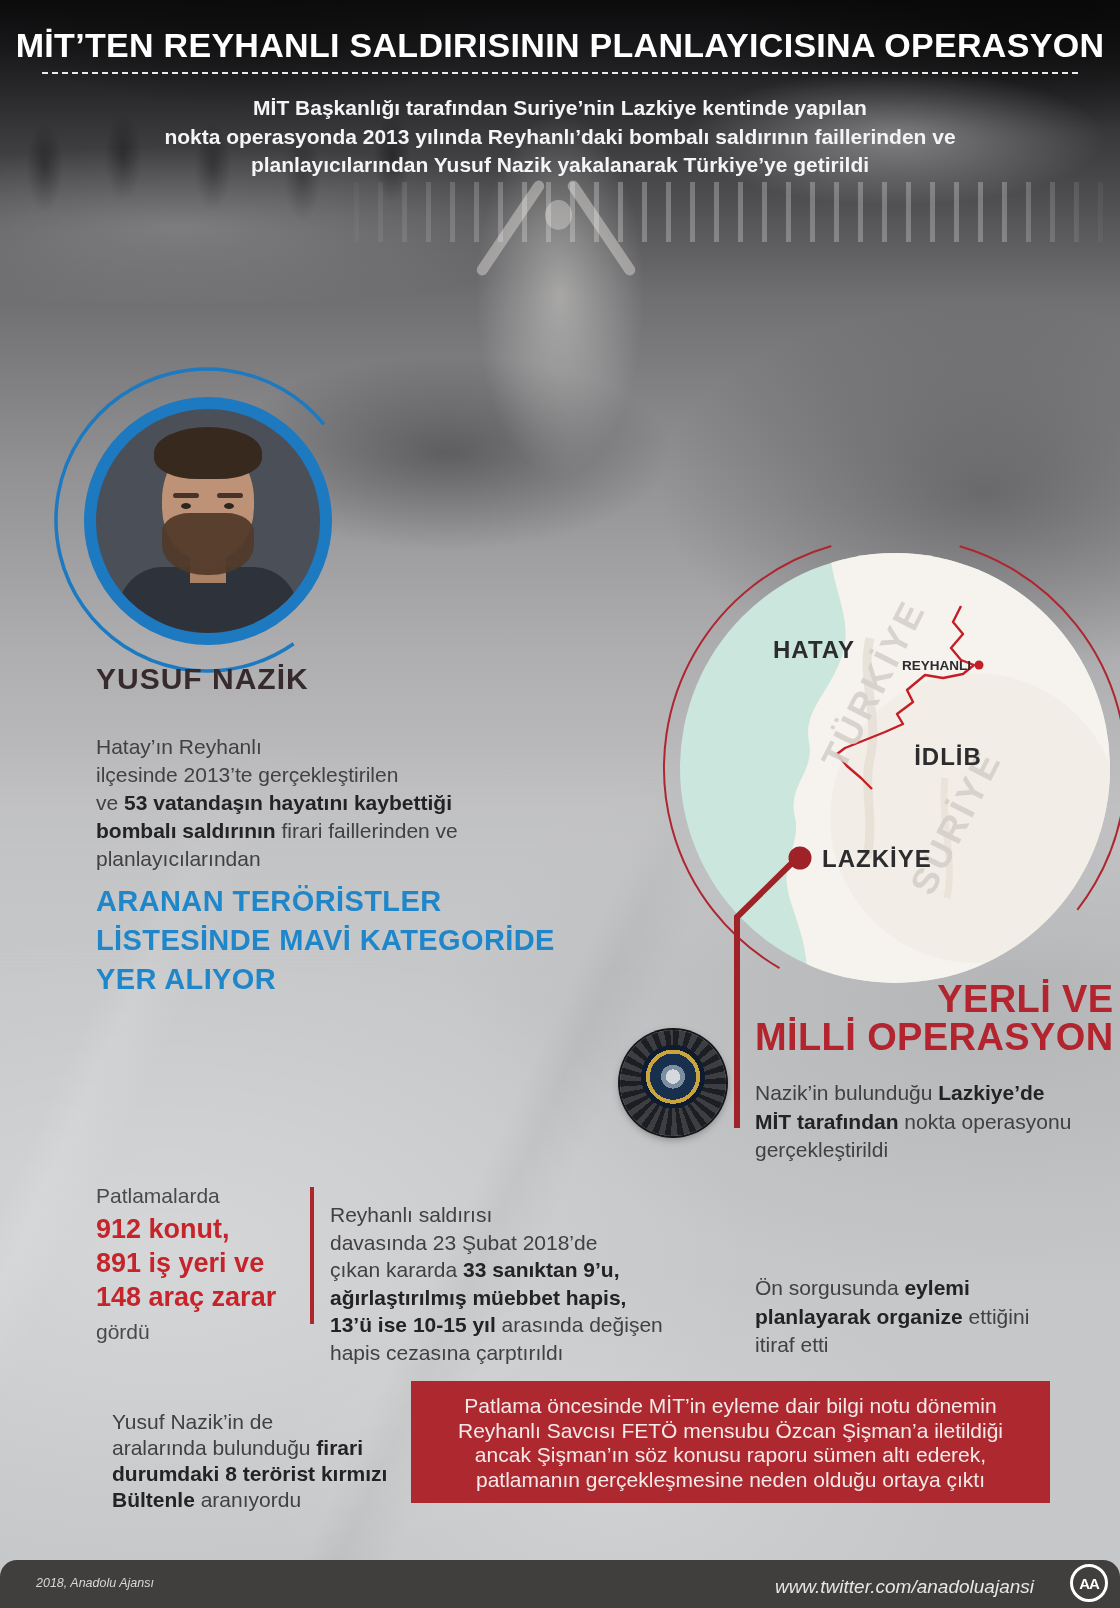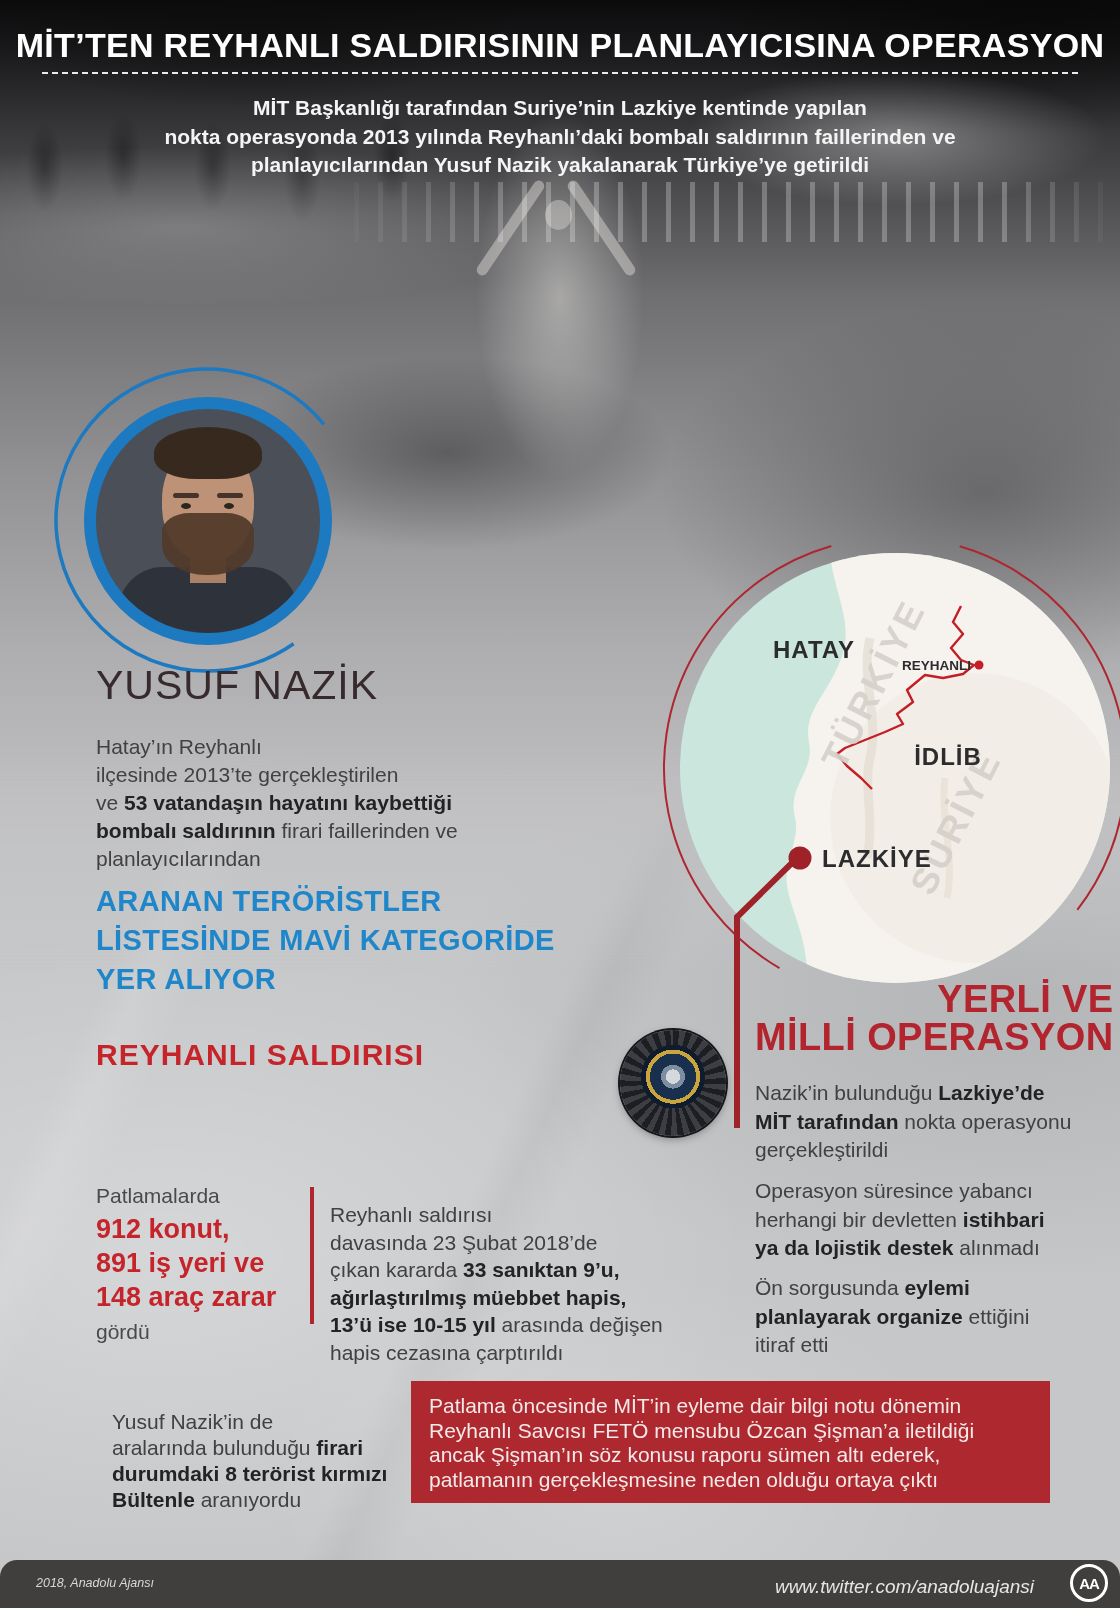--- a/index.html
+++ b/index.html
@@ -56,36 +56,36 @@
   .ph-shoulders{position:absolute;left:22px;top:158px;width:180px;height:80px;border-radius:45px 45px 0 0;background:#2d323b;}
   .ph-neck{position:absolute;left:94px;top:140px;width:36px;height:34px;background:#ac8266;}
   .ph-face{position:absolute;left:66px;top:34px;width:92px;height:118px;border-radius:48% 48% 46% 46%;background:#bd9276;}
   .ph-hair{position:absolute;left:58px;top:18px;width:108px;height:52px;border-radius:50% 50% 40% 40%;background:#38291f;}
   .ph-brow{position:absolute;width:26px;height:5px;border-radius:3px;background:#46332a;top:84px;}
   .ph-brow.l{left:77px;} .ph-brow.r{left:121px;}
   .ph-eye{position:absolute;width:10px;height:6px;border-radius:50%;background:#2c2620;top:94px;}
   .ph-eye.l{left:85px;} .ph-eye.r{left:128px;}
   .ph-beard{position:absolute;left:66px;top:104px;width:92px;height:62px;border-radius:30% 30% 48% 48%;background:#503a28;opacity:.92;}
   
-  .name{position:absolute;left:96px;top:662px;font-size:41px;font-weight:400;letter-spacing:1px;color:#362a2d;}
+  .name{position:absolute;left:96px;top:662px;font-size:30px;font-weight:700;letter-spacing:1px;color:#362a2d;}
   .body-text{color:#414144;font-size:21px;}
   .body-text b{font-weight:700;color:#232325;}
   .profile-desc{position:absolute;left:96px;top:712px;line-height:28px;width:420px;}
   .aranan{position:absolute;left:96px;top:882px;font-size:29px;font-weight:800;line-height:39px;color:#1f87c9;letter-spacing:.4px;}
   .attack-h{position:absolute;left:96px;top:1038px;font-size:30px;font-weight:800;letter-spacing:1px;color:#c5242b;}
   .attack-desc{position:absolute;left:96px;top:1085px;line-height:28px;width:470px;}
   .stats{position:absolute;left:96px;top:1184px;font-size:21px;color:#4a4a4c;}
   .stats div{margin-bottom:11px;line-height:23px;}
   .stat-red{color:#c5242b;font-weight:700;font-size:27px;}
   .vdivider{position:absolute;left:310px;top:1187px;width:4px;height:137px;background:#b0262e;}
   .verdict{position:absolute;left:330px;top:1180px;line-height:27.5px;width:360px;}
   .bulletin{position:absolute;left:96px;top:1388px;line-height:26px;width:330px;margin-left:16px;}
   
   .notice{position:absolute;left:411px;top:1381px;width:639px;height:122px;background:#ad292f;
-    box-sizing:border-box;padding:13px 18px;color:#f4e9e9;font-size:21px;line-height:24.5px;}
+    box-sizing:border-box;padding:13px 18px;color:#f4e9e9;font-size:21px;line-height:24.5px;text-align:center;}
   
   .mapsvg{position:absolute;left:645px;top:518px;}
   .connector{position:absolute;left:700px;top:840px;}
   .emblem{position:absolute;left:620px;top:1030px;width:106px;height:106px;border-radius:50%;
     background:
       radial-gradient(circle at 50% 44%, #d3d9dd 0 9%, #7d8ea0 9% 15%, #18304e 15% 29%, #c9a53c 29% 34%, #0f1c30 34% 40%, rgba(0,0,0,0) 40%),
       repeating-conic-gradient(#1d1e22 0 7deg, #3c3e44 7deg 14deg);
     box-shadow:0 0 0 2px #15161a, 0 3px 8px rgba(0,0,0,.35);}
   .yerli{position:absolute;left:755px;top:980px;font-size:38px;font-weight:800;line-height:38px;color:#b2242e;letter-spacing:.4px;text-align:right;}
   .op-p{width:345px;line-height:28.5px;}
@@ -140,21 +140,20 @@
 
   <div class="name">YUSUF NAZİK</div>
   <p class="body-text profile-desc"><span>Hatay’ın Reyhanlı</span><br><span>ilçesinde 2013’te gerçekleştirilen</span><br><span>ve </span><b>53 vatandaşın hayatını kaybettiği</b><br><b>bombalı saldırının</b><span> firari faillerinden ve</span><br><span>planlayıcılarından</span></p>
 
   <div class="aranan">
     <span>ARANAN TERÖRİSTLER</span><br>
     <span>LİSTESİNDE MAVİ KATEGORİDE</span><br>
     <span>YER ALIYOR</span>
   </div>
 
-  <div class="attack-h">REYHANLI SALDIRISI</div>
 
   <div class="stats">
     <div>Patlamalarda</div>
     <div class="stat-red">912 konut,</div>
     <div class="stat-red">891 iş yeri ve</div>
     <div class="stat-red">148 araç zarar</div>
     <div>gördü</div>
   </div>
 
   <div class="vdivider"></div>
@@ -193,21 +192,20 @@
     <polyline points="100,15 37,77 37,288" fill="none" stroke="#9e2228" stroke-width="6" stroke-linejoin="miter"></polyline>
   </svg>
 
   <div class="emblem"></div>
 
   <div class="yerli">
     <span>YERLİ VE</span><br>
     <span>MİLLİ OPERASYON</span>
   </div>
   <p class="body-text op-p op1"><span>Nazik’in bulunduğu </span><b>Lazkiye’de</b><br><b>MİT tarafından</b><span> nokta operasyonu</span><br><span>gerçekleştirildi</span></p>
-  <p class="body-text op-p op2"><span>Operasyon süresince yabancı</span><br><span>herhangi bir devletten </span><b>istihbari</b><br><b>ya da lojistik destek</b><span> alınmadı</span></p>
   <p class="body-text op-p op3"><span>Ön sorgusunda </span><b>eylemi</b><br><b>planlayarak organize</b><span> ettiğini</span><br><span>itiraf etti</span></p>
 
   <div class="footer">
     <div class="f-left">2018, Anadolu Ajansı</div>
     <div class="f-right">www.twitter.com/anadoluajansi</div>
     <div class="aa-logo">AA</div>
   </div>
 
 </div>
 

